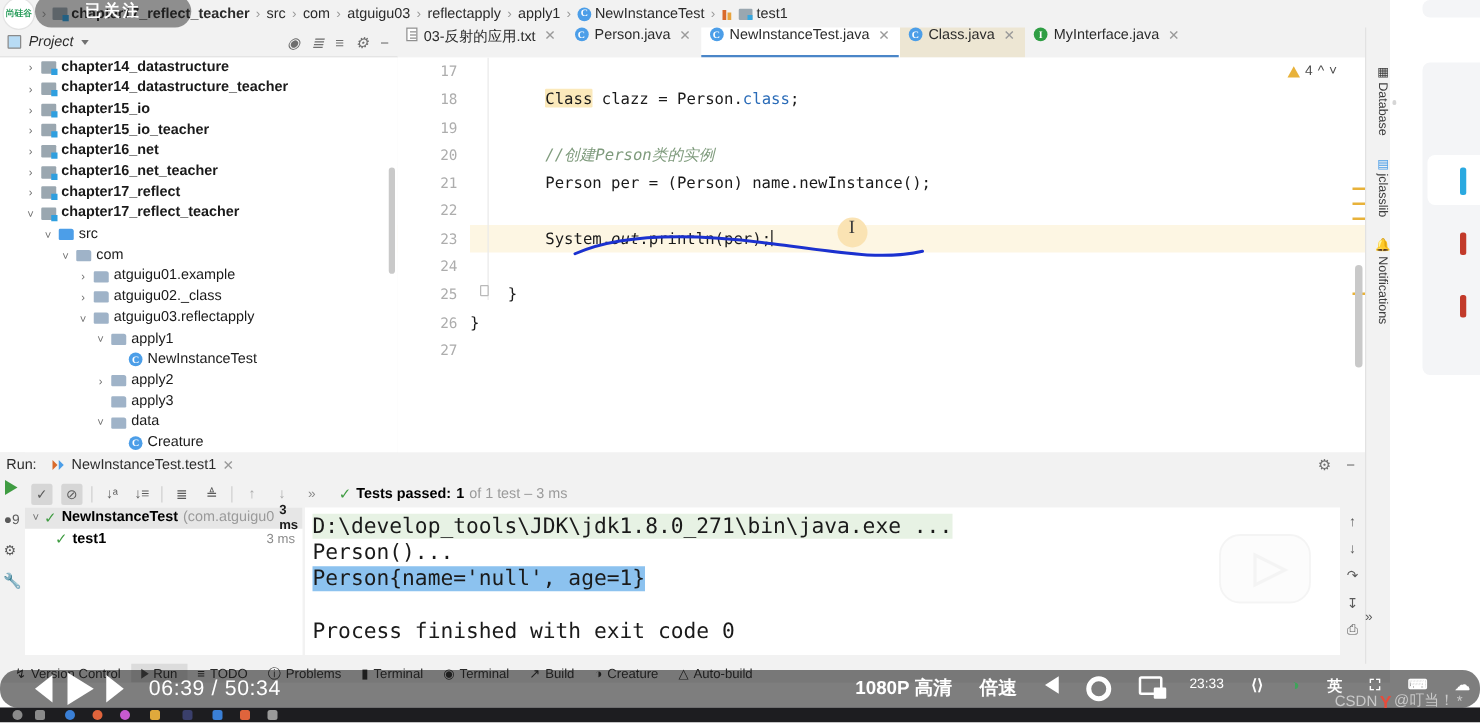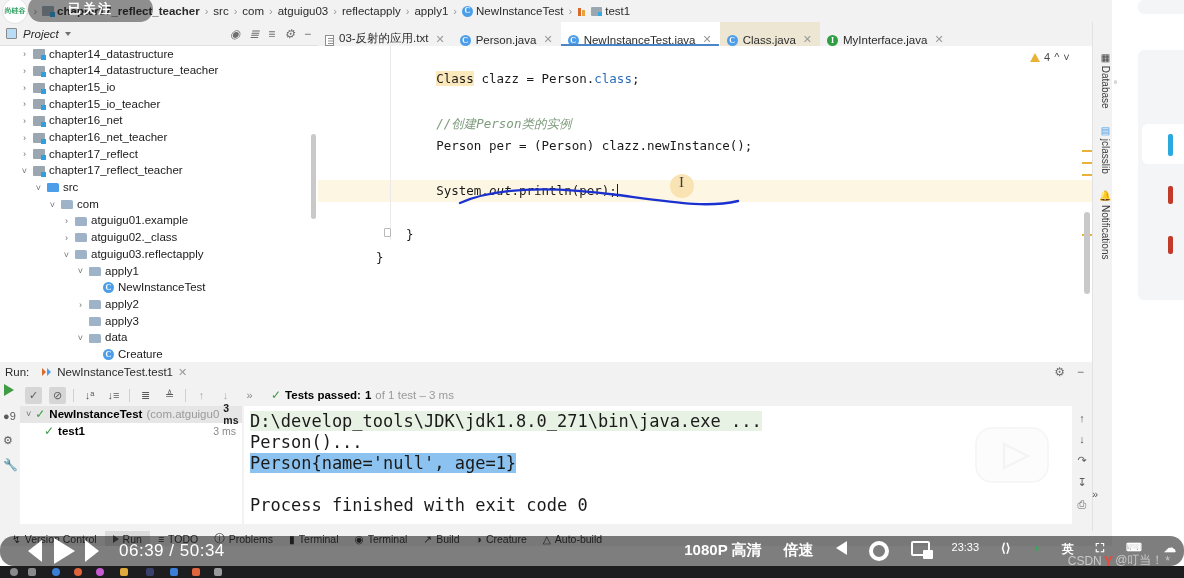--- a/index.html
+++ b/index.html
@@ -48,39 +48,39 @@
     position:absolute; left:0; top:0; width:318px; height:24px;
     display:flex; align-items:center; gap:6px; padding-left:6px;
     font-size:11.5px; color:#2b2b2b; border-bottom:1px solid #e0e0e0;font-style:italic;
   }
   .proj-sq { width:11px;height:11px;border:1.4px solid #8a8a8a;border-radius:1px;background:#b8dcf5; }
   .tri-dn { width:0;height:0;border-left:3.5px solid transparent;border-right:3.5px solid transparent;border-top:4px solid #707070; }
   .proj-tools { margin-left:auto; display:flex; align-items:center; gap:9px; padding-right:7px; color:#6e6e6e; font-size:12px; }
 
   .tabs { position:absolute; left:318px; top:0; height:24px; display:flex; align-items:stretch; }
   .tab {
-    display:flex; align-items:flex-end; gap:5px; padding:0 7px;
+    display:flex; align-items:flex-start; gap:5px; padding:0 7px;
     font-size:11.5px; color:#2b2b2b; border-right:1px solid transparent; position:relative;
   }
   .tab.active { background:#fff; }
   .tab.active::after{content:"";position:absolute;left:0;right:0;bottom:0;height:2px;background:#4a86c8;}
   .tab.hl { background:#ede6d3; }
   .tab .x { color:#9a9a9a; font-size:11px; margin-left:2px; }
   .txt-ico{width:9px;height:11px;background:#fff;border:1px solid #8f8f8f;position:relative;display:inline-block;}
   .txt-ico::after{content:"";position:absolute;left:1.5px;top:2px;width:5px;height:1px;background:#8f8f8f;box-shadow:0 2.5px 0 #8f8f8f,0 5px 0 #8f8f8f;}
 
   
   .tree {
     position:absolute; left:0; top:46px; width:318px; height:316px;
     background:#fff; overflow:hidden; font-size:11.5px; color:#1a1a1a;
   }
   .node { display:flex; align-items:center; height:16.7px; gap:4px; white-space:nowrap; }
   .arrow { width:9px; text-align:center; color:#6e6e6e; font-size:9px; display:inline-block; }
   .node .lbl { line-height:1; }
-  .node .lbl.b { font-weight:normal; }
+  .node .lbl.b { font-weight:bold; }
 
   .tree-sb { position:absolute; right:2px; top:88px; width:5px; height:85px; background:#c9c9c9; border-radius:3px; }
 
   
   .editor { position:absolute; left:318px; top:46px; width:794px; height:316px; background:#fff; overflow:hidden; }
   .gutter { position:absolute; left:0; top:0; width:58px; height:316px; background:#fff; }
   .gutter-line { height:22.3px; line-height:22.3px; text-align:right; padding-right:10px;
     font-family:"DejaVu Sans Mono", monospace; font-size:11.5px; color:#adadad; }
   .gut-sep { position:absolute; left:72px; top:0; width:1px; height:194px; background:#eaeaea; }
   .code { position:absolute; left:58px; top:0; right:0; height:316px; font-family:"DejaVu Sans Mono", monospace; font-size:12.5px; }
@@ -385,28 +385,43 @@
             <span class="arrow">&nbsp;</span>
             <span class="circ-c ico">C</span>
             <span class="lbl">Creature</span>
           </div>
         </div>
       <div class="tree-sb"></div>
     </div>
 
     <div class="editor">
       <div class="line-hl" style="top:133.8px"></div>
+      <div class="gutter">
+        <div id="gutter-body">
+            <div class="gutter-line">17</div>
+            <div class="gutter-line">18</div>
+            <div class="gutter-line">19</div>
+            <div class="gutter-line">20</div>
+            <div class="gutter-line">21</div>
+            <div class="gutter-line">22</div>
+            <div class="gutter-line">23</div>
+            <div class="gutter-line">24</div>
+            <div class="gutter-line">25</div>
+            <div class="gutter-line">26</div>
+            <div class="gutter-line">27</div>
+          </div>
+      </div>
       <div class="gut-sep"></div>
       <div class="fold-mark" style="top:182px"></div>
       <div class="code">
         <div class="cl">&nbsp;</div>
         <div class="cl"><span>        </span><span class="hl-word">Class</span> clazz = Person.<span class="cls-blue">class</span>;</div>
         <div class="cl">&nbsp;</div>
         <div class="cl"><span class="cmt">        //创建Person类的实例</span></div>
-        <div class="cl">        Person per = (Person) clazz.newInstance();</div>
+        <div class="cl">        Person per = (Person) name.newInstance();</div>
         <div class="cl">&nbsp;</div>
         <div class="cl">        System.<span class="ital">out</span>.println(per);<span class="caret"></span></div>
         <div class="cl">&nbsp;</div>
         <div class="cl">    }</div>
         <div class="cl">}</div>
         <div class="cl">&nbsp;</div>
       </div>
 
       <svg class="annot" width="794" height="316">
         <path d="M142 157 C 180 140, 240 141, 300 149 C 360 157, 390 162, 420 155" stroke="#1b31cf" stroke-width="2.4" fill="none" stroke-linecap="round"></path>

